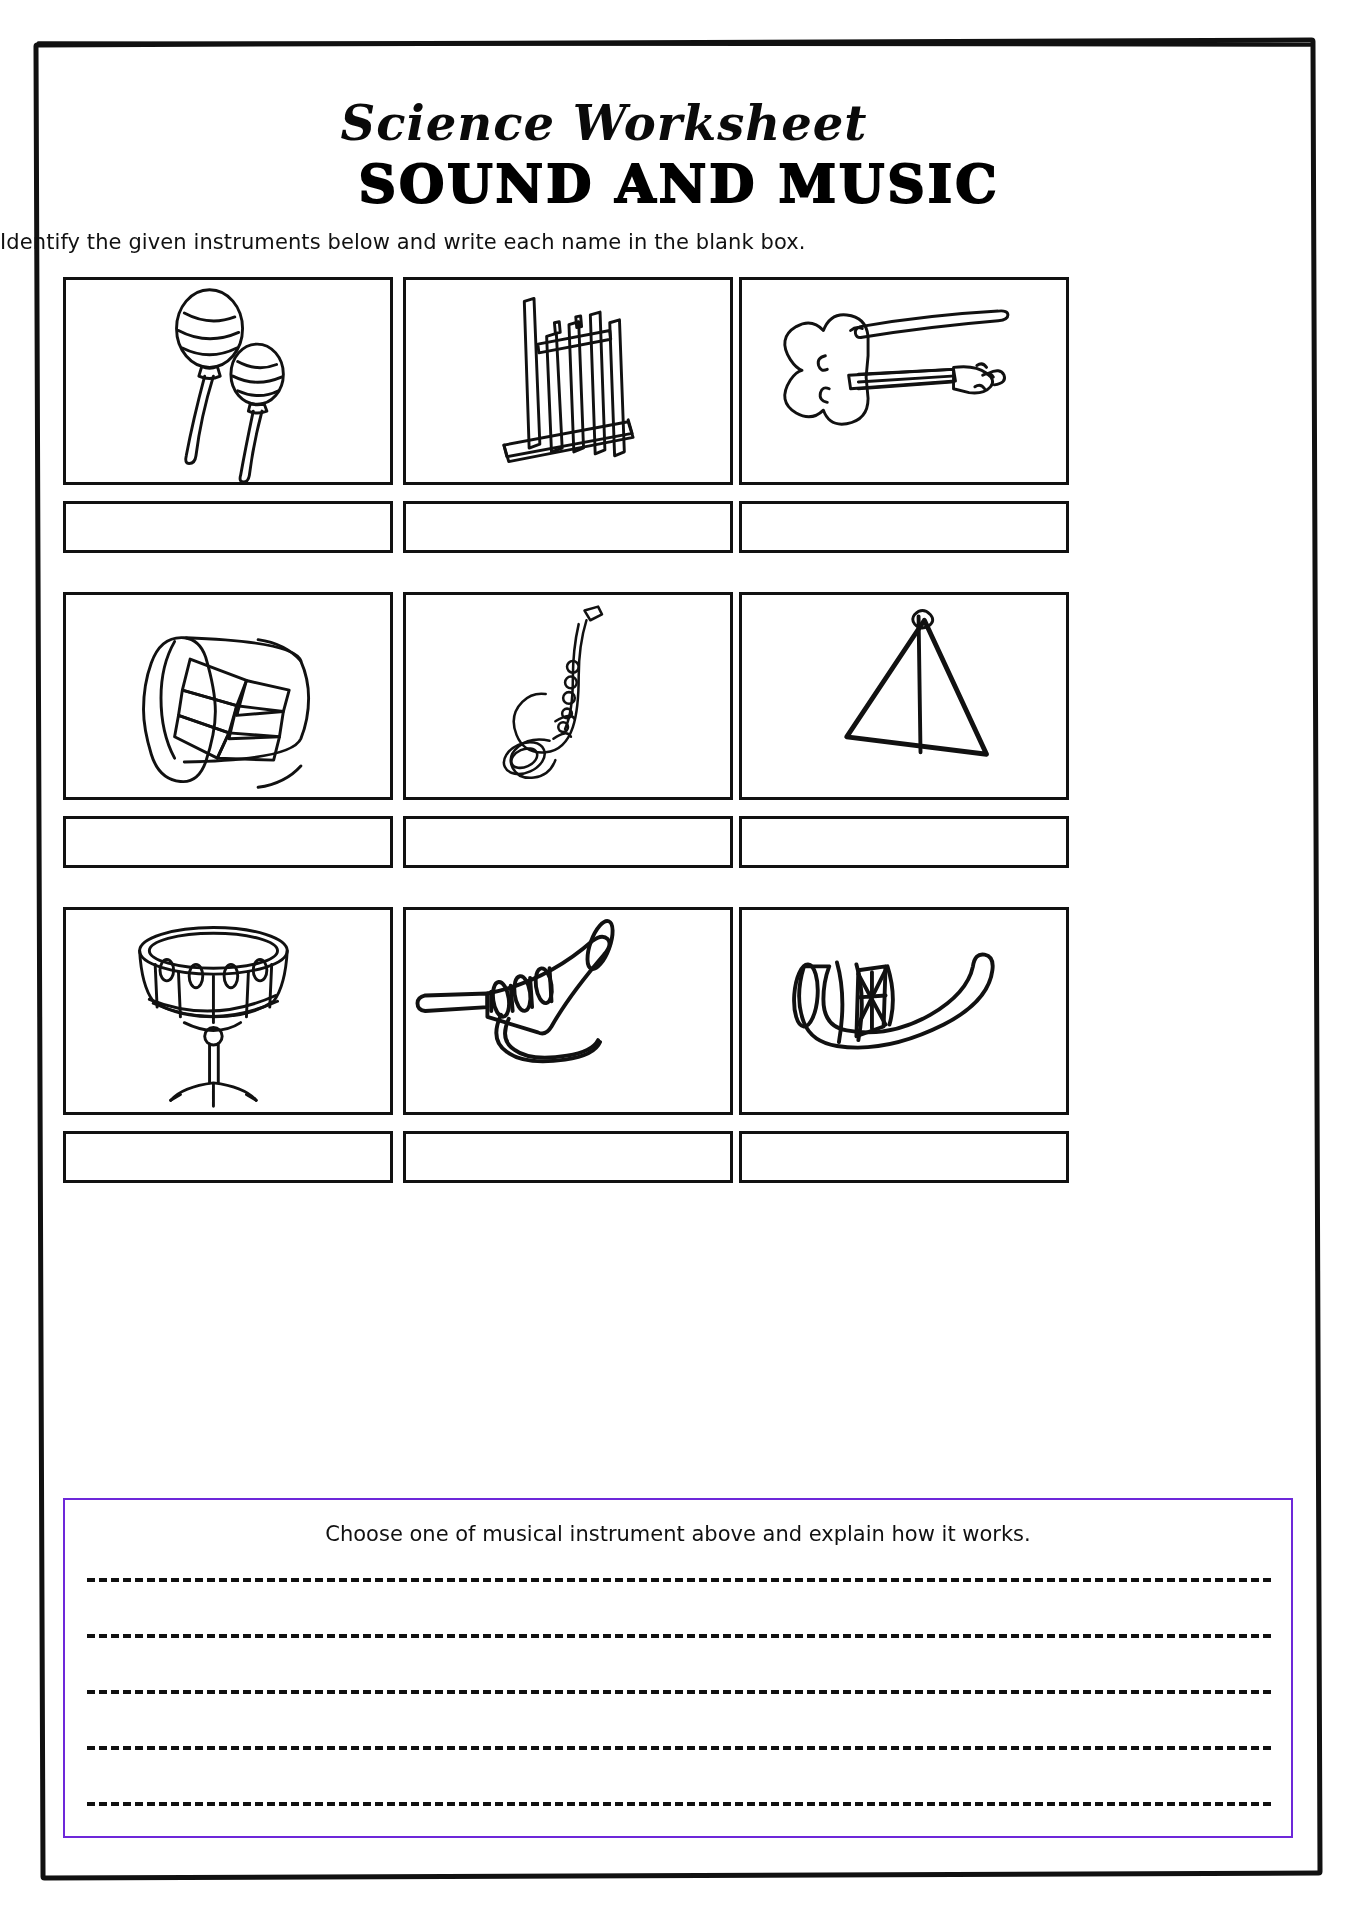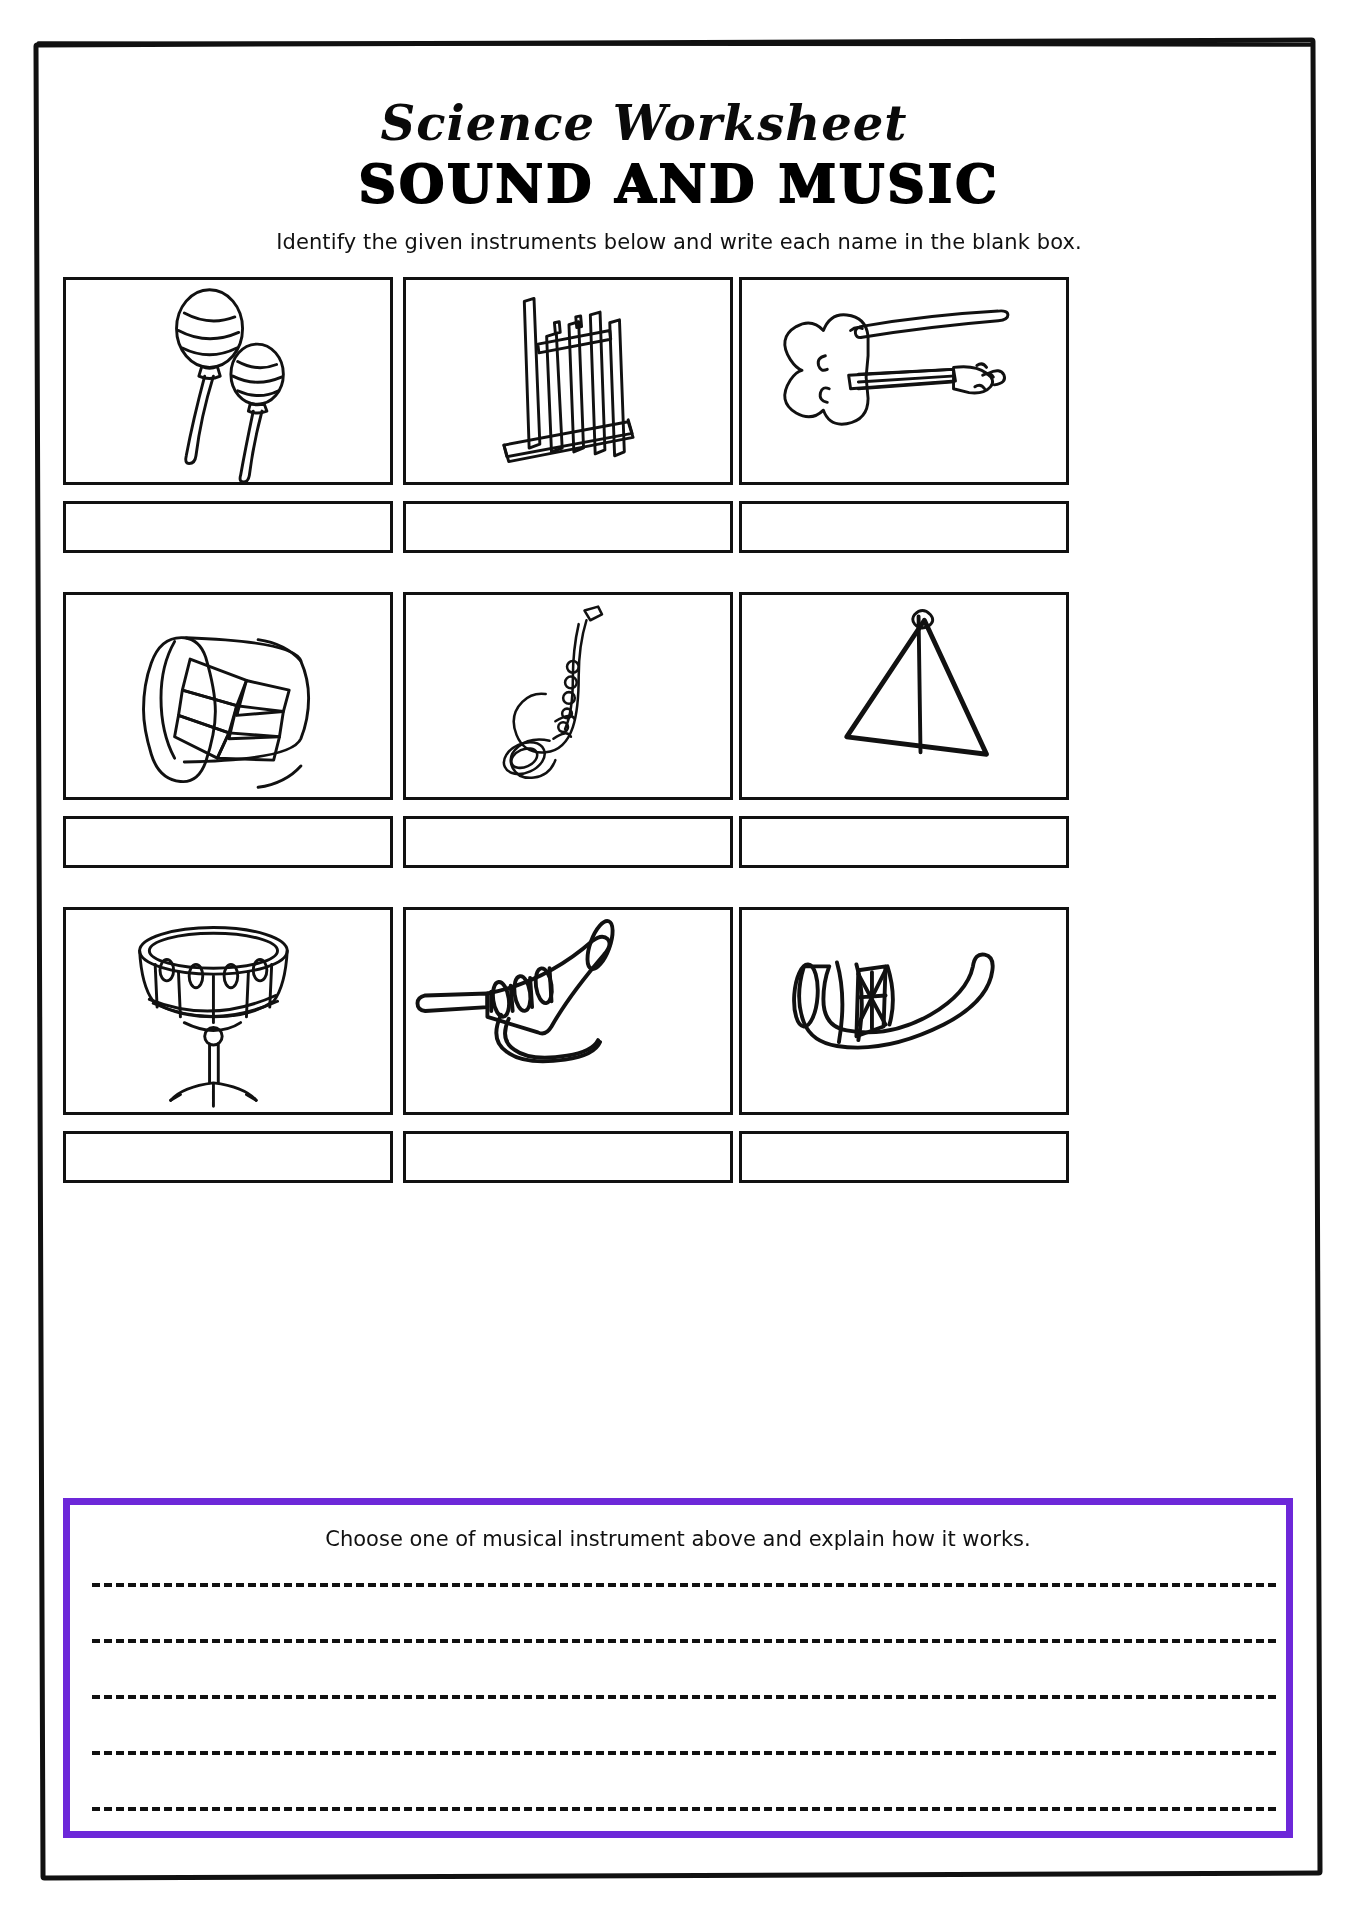--- a/index.html
+++ b/index.html
@@ -88,42 +88,41 @@
     left: 0;
     top: 95px;
     width: 1208px;
     text-align: center;
     font-family: "DejaVu Serif", serif;
     font-style: italic;
     font-weight: 600;
     font-size: 48px;
     letter-spacing: 1px;
     color: #0a0a0a;
-    padding-left: 40px;
   }
   .main-title {
     position: absolute;
     left: 0;
     top: 141px;
     width: 1358px;
     text-align: center;
     font-family: "DejaVu Serif", serif;
     font-weight: 700;
     font-size: 52px;
     line-height: 86px;
     letter-spacing: 3px;
     color: #000;
     -webkit-text-stroke: 2px #000;
   }
   .subtitle {
     position: absolute;
     left: 0;
     top: 230px;
     width: 1358px;
-    text-align: center;
+    text-align: left;
     font-size: 21px;
     letter-spacing: 0.1px;
     color: #111;
   }
 
   
   .grid {
     position: absolute;
     left: 63px;
     top: 277px;
@@ -165,21 +164,21 @@
     height: 100%;
   }
 
   
   .essay-box {
     position: absolute;
     left: 63px;
     top: 1498px;
     width: 1230px;
     height: 340px;
-    border: 7px solid #6d28d9;
+    border: 2px solid #6d28d9;
     box-sizing: border-box;
     background: #fff;
   }
   .essay-prompt {
     position: absolute;
     left: 0;
     top: 22px;
     width: 100%;
     text-align: center;
     font-size: 21px;

